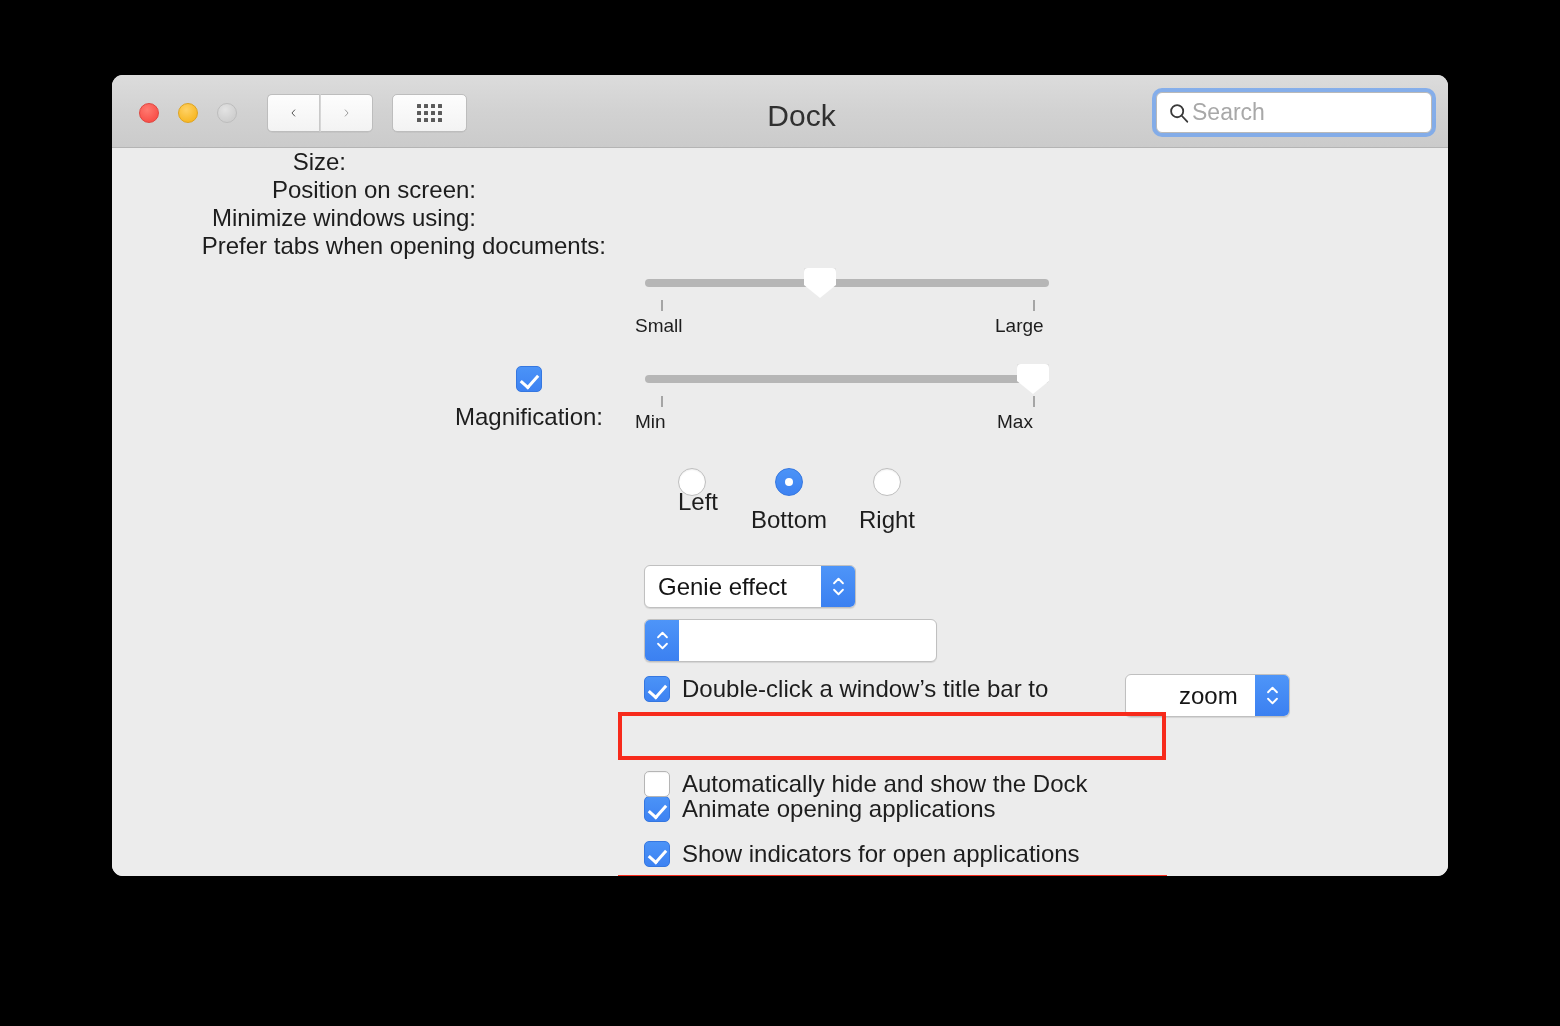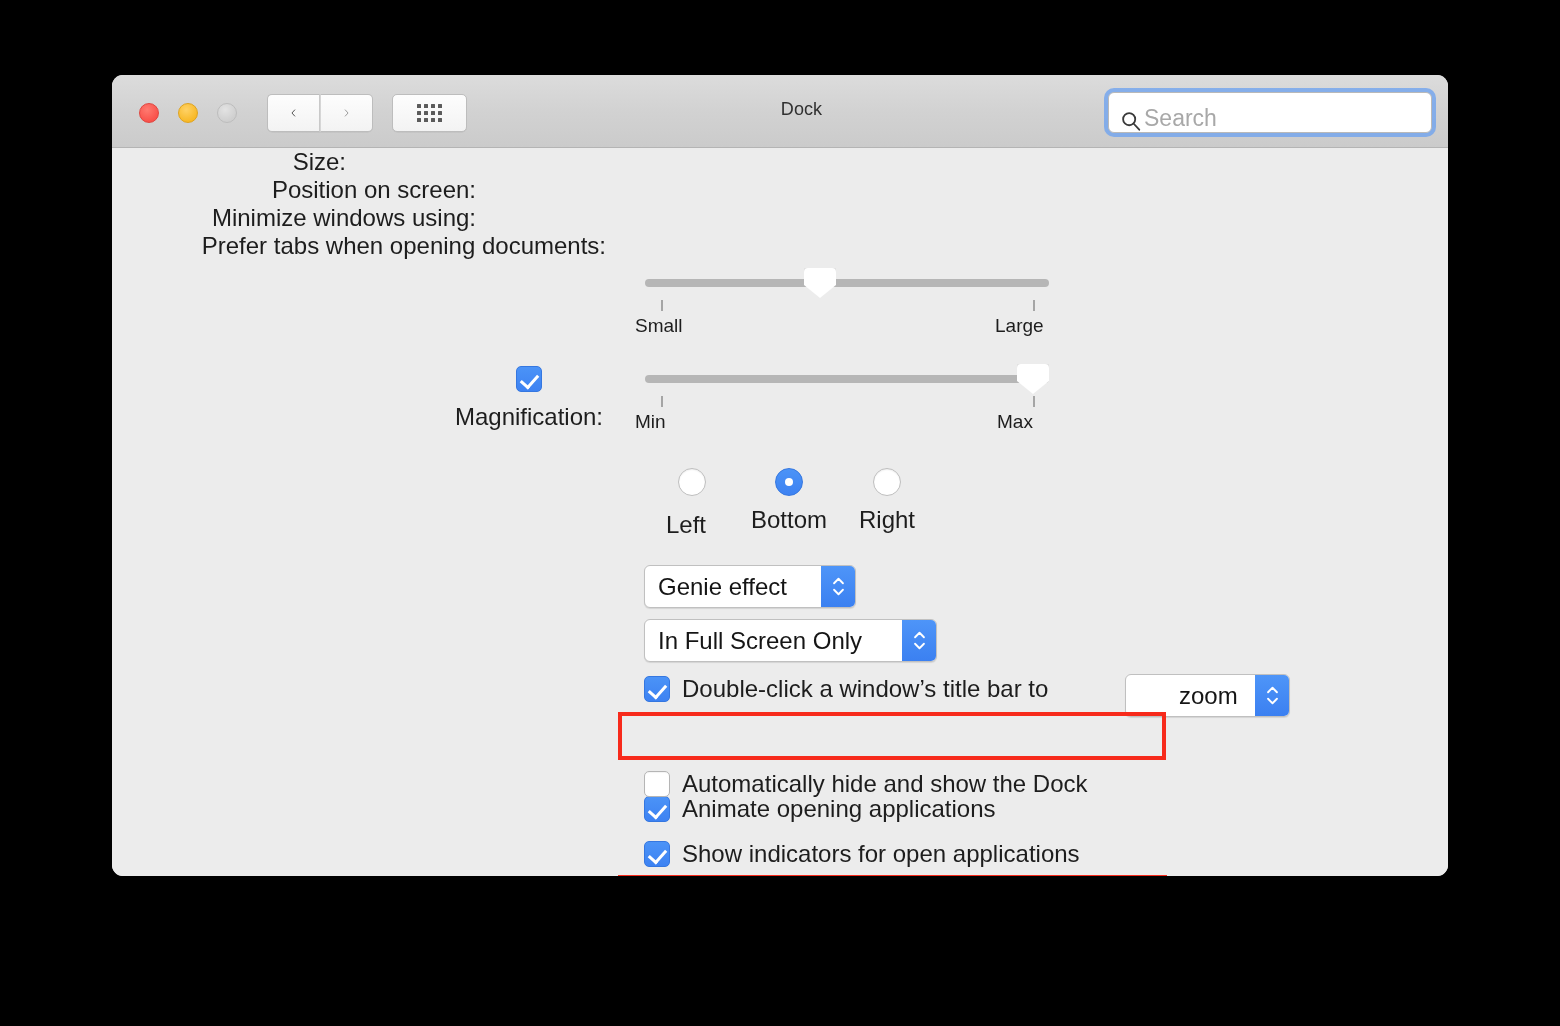--- a/index.html
+++ b/index.html
@@ -91,39 +91,39 @@
     grid-template-rows: repeat(3, 4px);
     gap: 3px;
   }
   .griddots i { background: #5b5b5b; border-radius: 0.5px; display: block; }
 
   .win-title {
     position: absolute;
     left: 0; right: 0;
     top: 24px;
     text-align: center;
-    font-size: 18px;
+    font-size: 30px;
     color: #303030;
     letter-spacing: 0.1px;
     padding-left: 43px;
   }
 
   .searchfield {
     position: absolute;
     right: 16px;
     top: 17px;
-    width: 324px;
+    width: 276px;
     height: 41px;
     background: #ffffff;
     border-radius: 6px;
     border: 1px solid #b9b9b9;
     box-sizing: border-box;
     box-shadow: 0 0 0 4px rgba(106,160,240,0.75);
     display: flex;
-    align-items: flex-end;
+    align-items: center;
     padding-left: 11px;
   }
   .searchfield .mag {
     width: 22px; height: 22px;
     flex: 0 0 auto;
     margin-right: 2px;
   }
   .searchfield .ph {
     font-size: 23px;
     color: #a8a8a8;
@@ -365,21 +365,21 @@
       <div class="tick" style="left:388px;"></div>
       <div class="thumb" style="left:372px;"></div>
       <div class="endlabel" style="left:-10px;">Min</div>
       <div class="endlabel" style="left:352px;">Max</div>
     </div>
 
     <div class="lbl right" style="left:170px; top:322px; width:364px;">Position on screen:</div>
 
     <div style="position:absolute; left:566px; top:320px;">
       <span class="radio off"></span>
-      <div class="lbl" style="position:absolute; left:-12px; top:43px; width:52px; text-align:left;">Left</div>
+      <div class="lbl" style="position:absolute; left:-12px; top:20px; width:52px; text-align:right;">Left</div>
     </div>
 
     <div style="position:absolute; left:663px; top:320px;">
       <span class="radio on"></span>
       <div class="lbl" style="position:absolute; left:-37px; top:38px; width:102px; text-align:center;">Bottom</div>
     </div>
 
     <div style="position:absolute; left:761px; top:320px;">
       <span class="radio off"></span>
       <div class="lbl" style="position:absolute; left:-20px; top:38px; width:68px; text-align:center;">Right</div>
@@ -393,21 +393,20 @@
           <polyline points="2,7 7,2 12,7" fill="none" stroke="#ffffff" stroke-width="2.1" stroke-linecap="round" stroke-linejoin="round"></polyline>
         </svg>
         <svg class="chev" viewBox="0 0 14 9">
           <polyline points="2,2 7,7 12,2" fill="none" stroke="#ffffff" stroke-width="2.1" stroke-linecap="round" stroke-linejoin="round"></polyline>
         </svg>
       </span>
     </div>
 
     <div class="lbl right" style="left:40px; top:473px; width:494px;">Prefer tabs when opening documents:</div>
     <div class="popup" style="left:532px; top:464px; width:293px;">
-      <span class="pv">In Full Screen Only</span>
       <span class="stepper">
         <svg class="chev" viewBox="0 0 14 9">
           <polyline points="2,7 7,2 12,7" fill="none" stroke="#ffffff" stroke-width="2.1" stroke-linecap="round" stroke-linejoin="round"></polyline>
         </svg>
         <svg class="chev" viewBox="0 0 14 9">
           <polyline points="2,2 7,7 12,2" fill="none" stroke="#ffffff" stroke-width="2.1" stroke-linecap="round" stroke-linejoin="round"></polyline>
         </svg>
       </span>
     </div>
 

